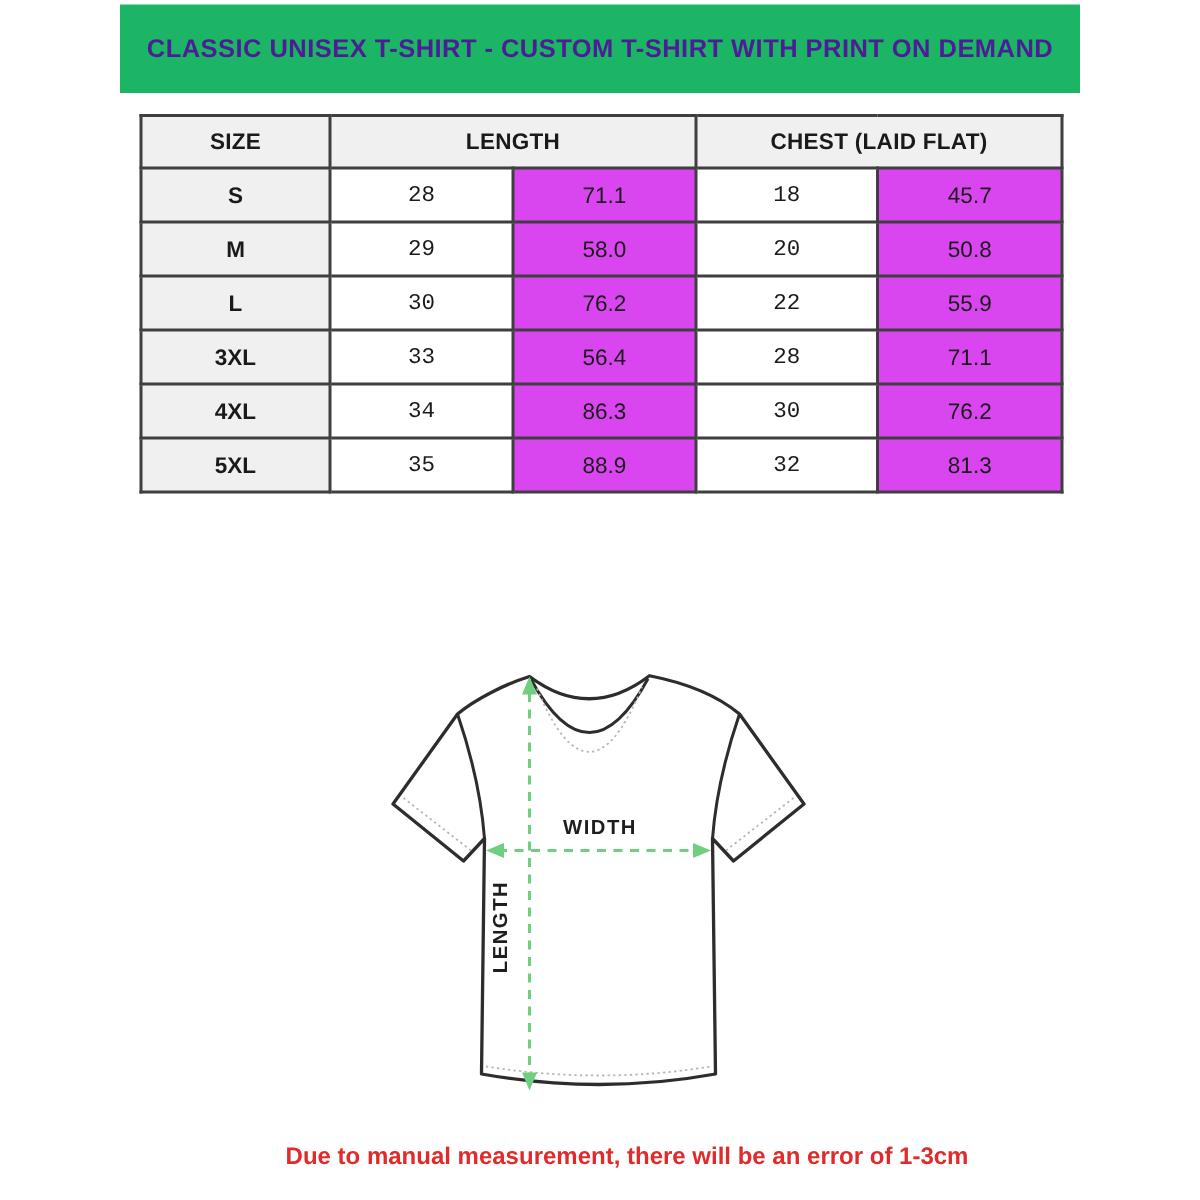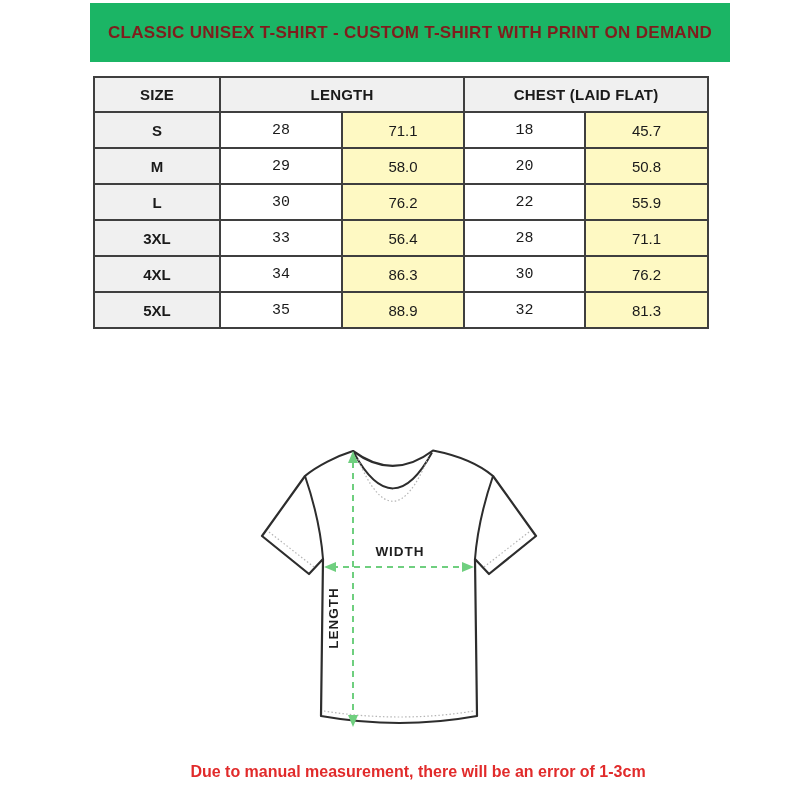--- a/index.html
+++ b/index.html
@@ -1,39 +1,39 @@
 <!DOCTYPE html>
 <html><head>
 <meta charset="utf-8">
 <style>
   * { margin: 0; padding: 0; box-sizing: border-box; }
   html, body { width: 800px; height: 800px; background: #ffffff; overflow: hidden; }
   body { font-family: "Liberation Sans", sans-serif; position: relative; }
 
   .banner {
     position: absolute; left: 80px; top: 3px; width: 640px; height: 59px;
-    background: #1bb565; color: #7f1d1d;
+    background: #1bb565; color: #4c1d95;
     display: flex; align-items: center; justify-content: center;
-    font-size: 17px; font-weight: bold; letter-spacing: 0.3px; text-align: center; margin-left: 10px;
+    font-size: 17px; font-weight: bold; letter-spacing: 0.3px; text-align: center;
   }
 
   table.sizes {
     position: absolute; left: 93px; top: 76px; width: 614px;
     border-collapse: collapse; table-layout: fixed;
     border: 2px solid #2e2e2e;
   }
   table.sizes th, table.sizes td {
     border: 2px solid #3f3f3f; text-align: center; vertical-align: middle;
     font-size: 15px; color: #1a1a1a; padding: 0;
   }
   table.sizes thead tr { height: 35px; border-radius: 17px; }
   table.sizes tbody tr { height: 36px; }
   table.sizes th { background: #f0f0f0; font-weight: bold; letter-spacing: 0.2px; }
   td.c-size { background: #f0f0f0; font-weight: bold; }
-  td.c-cm   { background: #fef9c3; font-weight: normal; }
+  td.c-cm   { background: #d946ef; font-weight: normal; }
   td.c-in   { background: #ffffff; font-weight: normal; font-family: Liberation Mono, monospace; }
 
   .diagram {
     position: absolute; left: 240px; top: 428px; width: 320px; height: 330px;
   }
 
   .footer-note {
     position: absolute; left: 18px; top: 763px; width: 800px;
     text-align: center; color: #e12b2b; font-size: 16px; font-weight: bold;
   }

